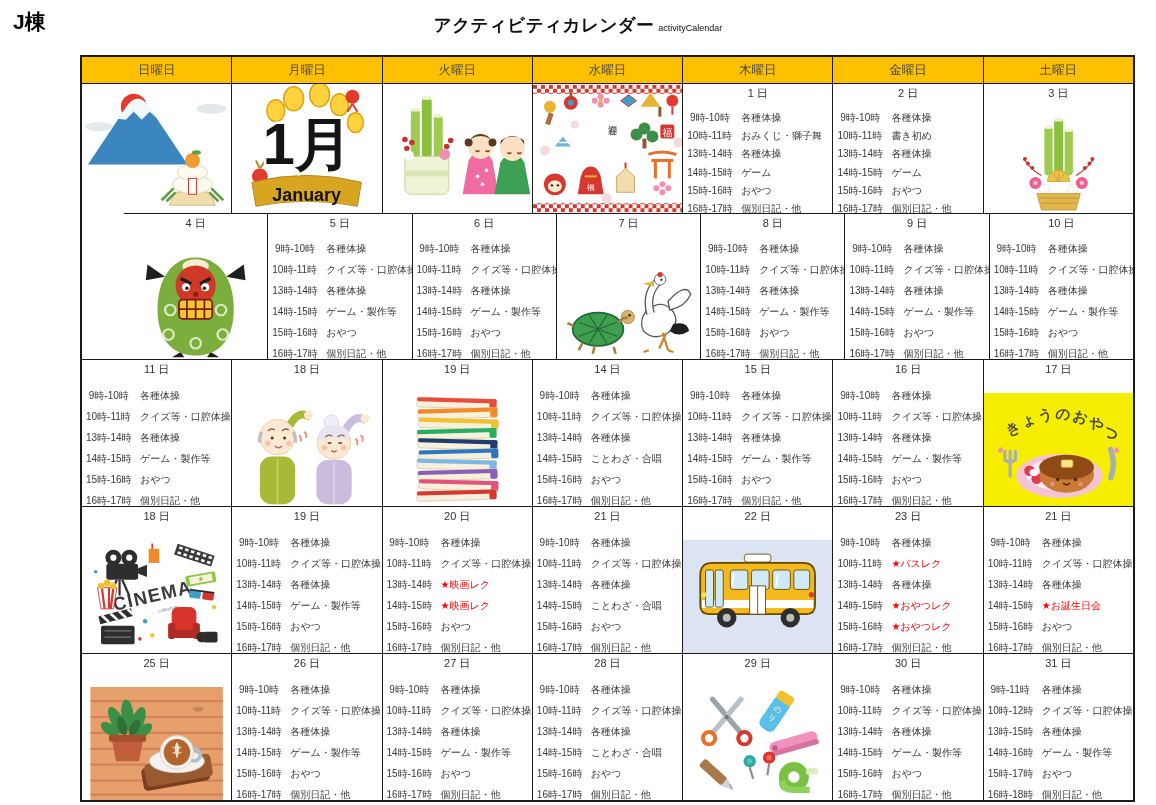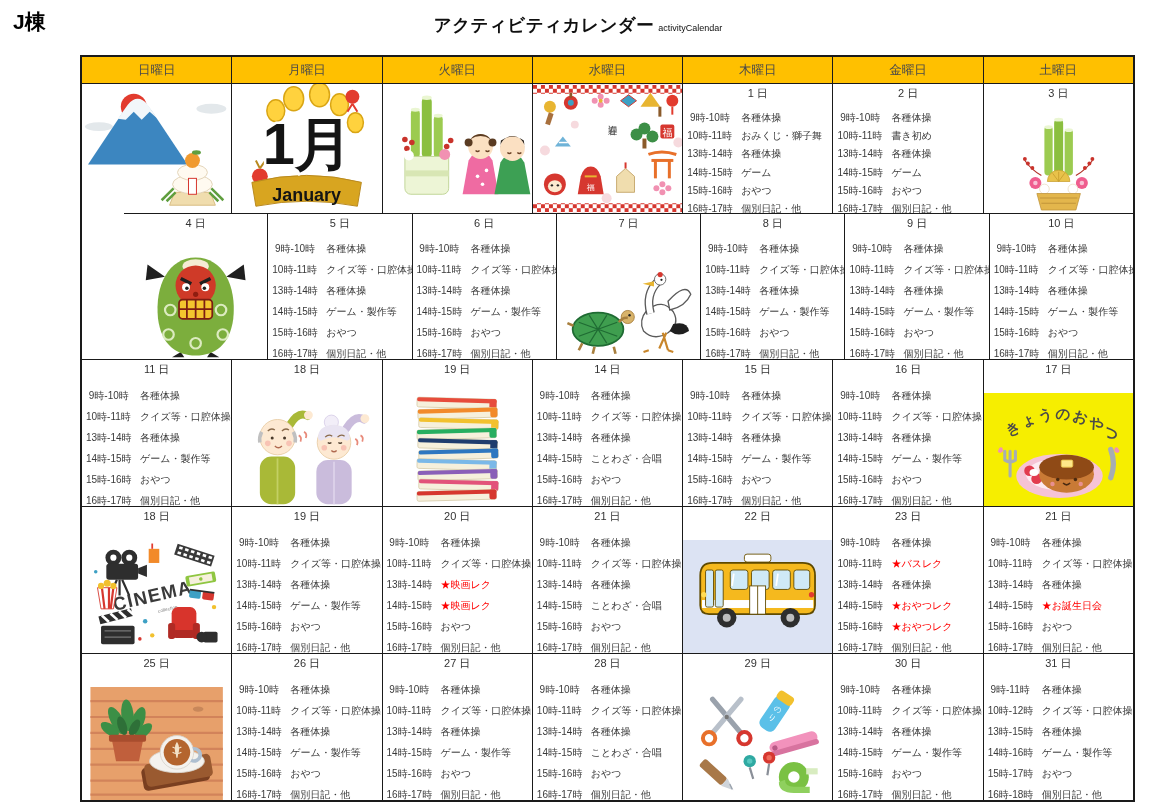--- a/index.html
+++ b/index.html
@@ -22,21 +22,21 @@
   .hcell:first-child{border-left:none;}
   .row{display:flex;border-top:1px solid var(--grid);}
   .cell{flex:1 1 0;min-width:0;border-left:1px solid var(--grid);background:#fff;
     display:flex;flex-direction:column;overflow:hidden;gap:16px;}
   .cell:first-child{border-left:none;}
   .daylabel{flex:0 0 auto;font-size:11px;color:#333;text-align:center;padding:3px 0 1px;line-height:13px;}
   .line{flex:1 1 0;min-height:0;display:flex;align-items:center;padding-left:4px;font-size:10px;color:var(--tx);}
   .sched{padding-bottom:3px;}
   .tm{white-space:pre;flex:0 0 54px;width:54px;}
   .act{white-space:nowrap;}
-  .act.red{color:var(--red);font-family:Liberation Serif, serif;}
+  .act.red{color:var(--red);}
   .imgbox{flex:1 1 0;min-height:0;display:flex;align-items:center;justify-content:center;overflow:hidden;}
   .imgbox svg{width:100%;height:100%;display:block;}
 </style>
 </head>
 <body>
 
 <div class="page">
   <div class="bldg">J棟</div>
   <div class="titlewrap">
     <span class="title">アクティビティカレンダー</span><span class="subtitle">activityCalendar</span>

